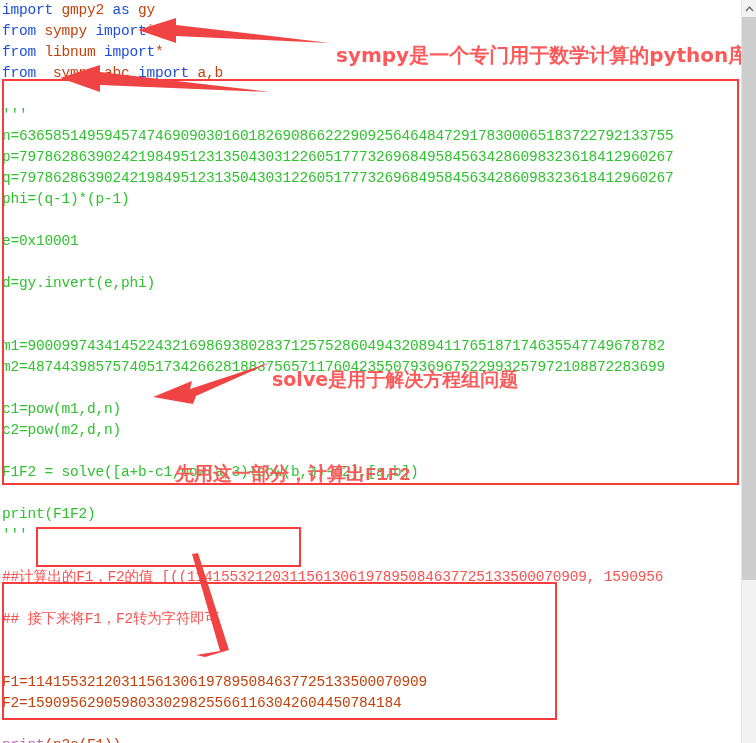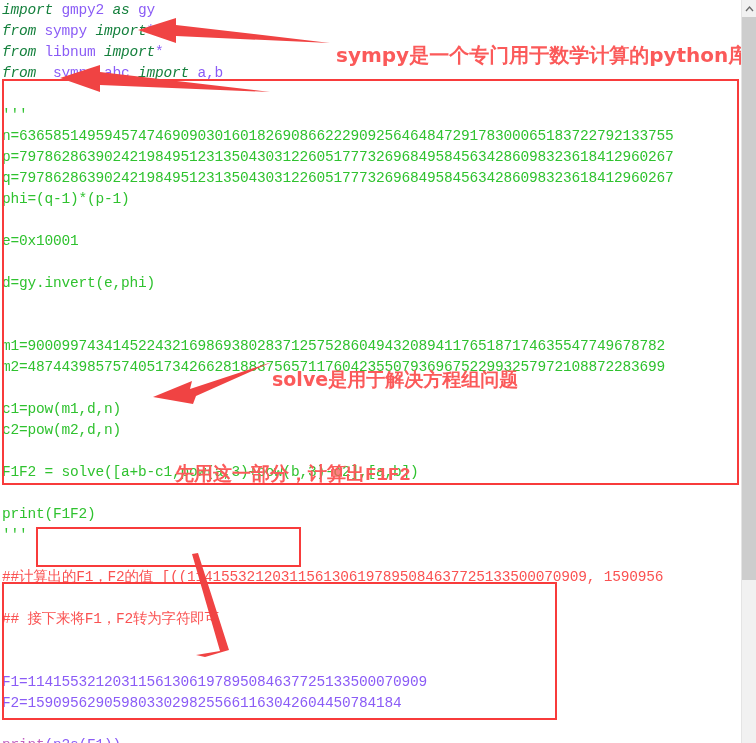--- a/index.html
+++ b/index.html
@@ -12,25 +12,25 @@
     position:absolute;left:0;top:0;width:741px;height:743px;
     background:#ffffff;overflow:hidden;
   }
   .code{
     position:absolute;left:2px;top:0;width:900px;
     font-family:"Liberation Mono","DejaVu Sans Mono",monospace;
     font-size:14.5px;line-height:21px;white-space:pre;
     color:#111;letter-spacing:-0.2px;
   }
   .ln{height:21px;white-space:pre;}
-  .kw{color:#15803d;font-style:italic;}
+  .kw{color:#1d4ed8;}
   .gr{color:#2fc22f;}
   .bi{color:#c060c0;}
   .cm{color:#fa5252;}
-  .pl{color:#8b5cf6;margin-top:46px;}
+  .pl{color:#c2410c;margin-top:46px;}
 
   
   .rbox{position:absolute;border:2.5px solid #f83b3b;box-sizing:border-box;pointer-events:none;}
 
   
   .anno{
     position:absolute;color:#fb5a5a;
     font-family:"DejaVu Sans","Liberation Sans",sans-serif;
     font-size:19px;font-weight:600;white-space:nowrap;
   }

